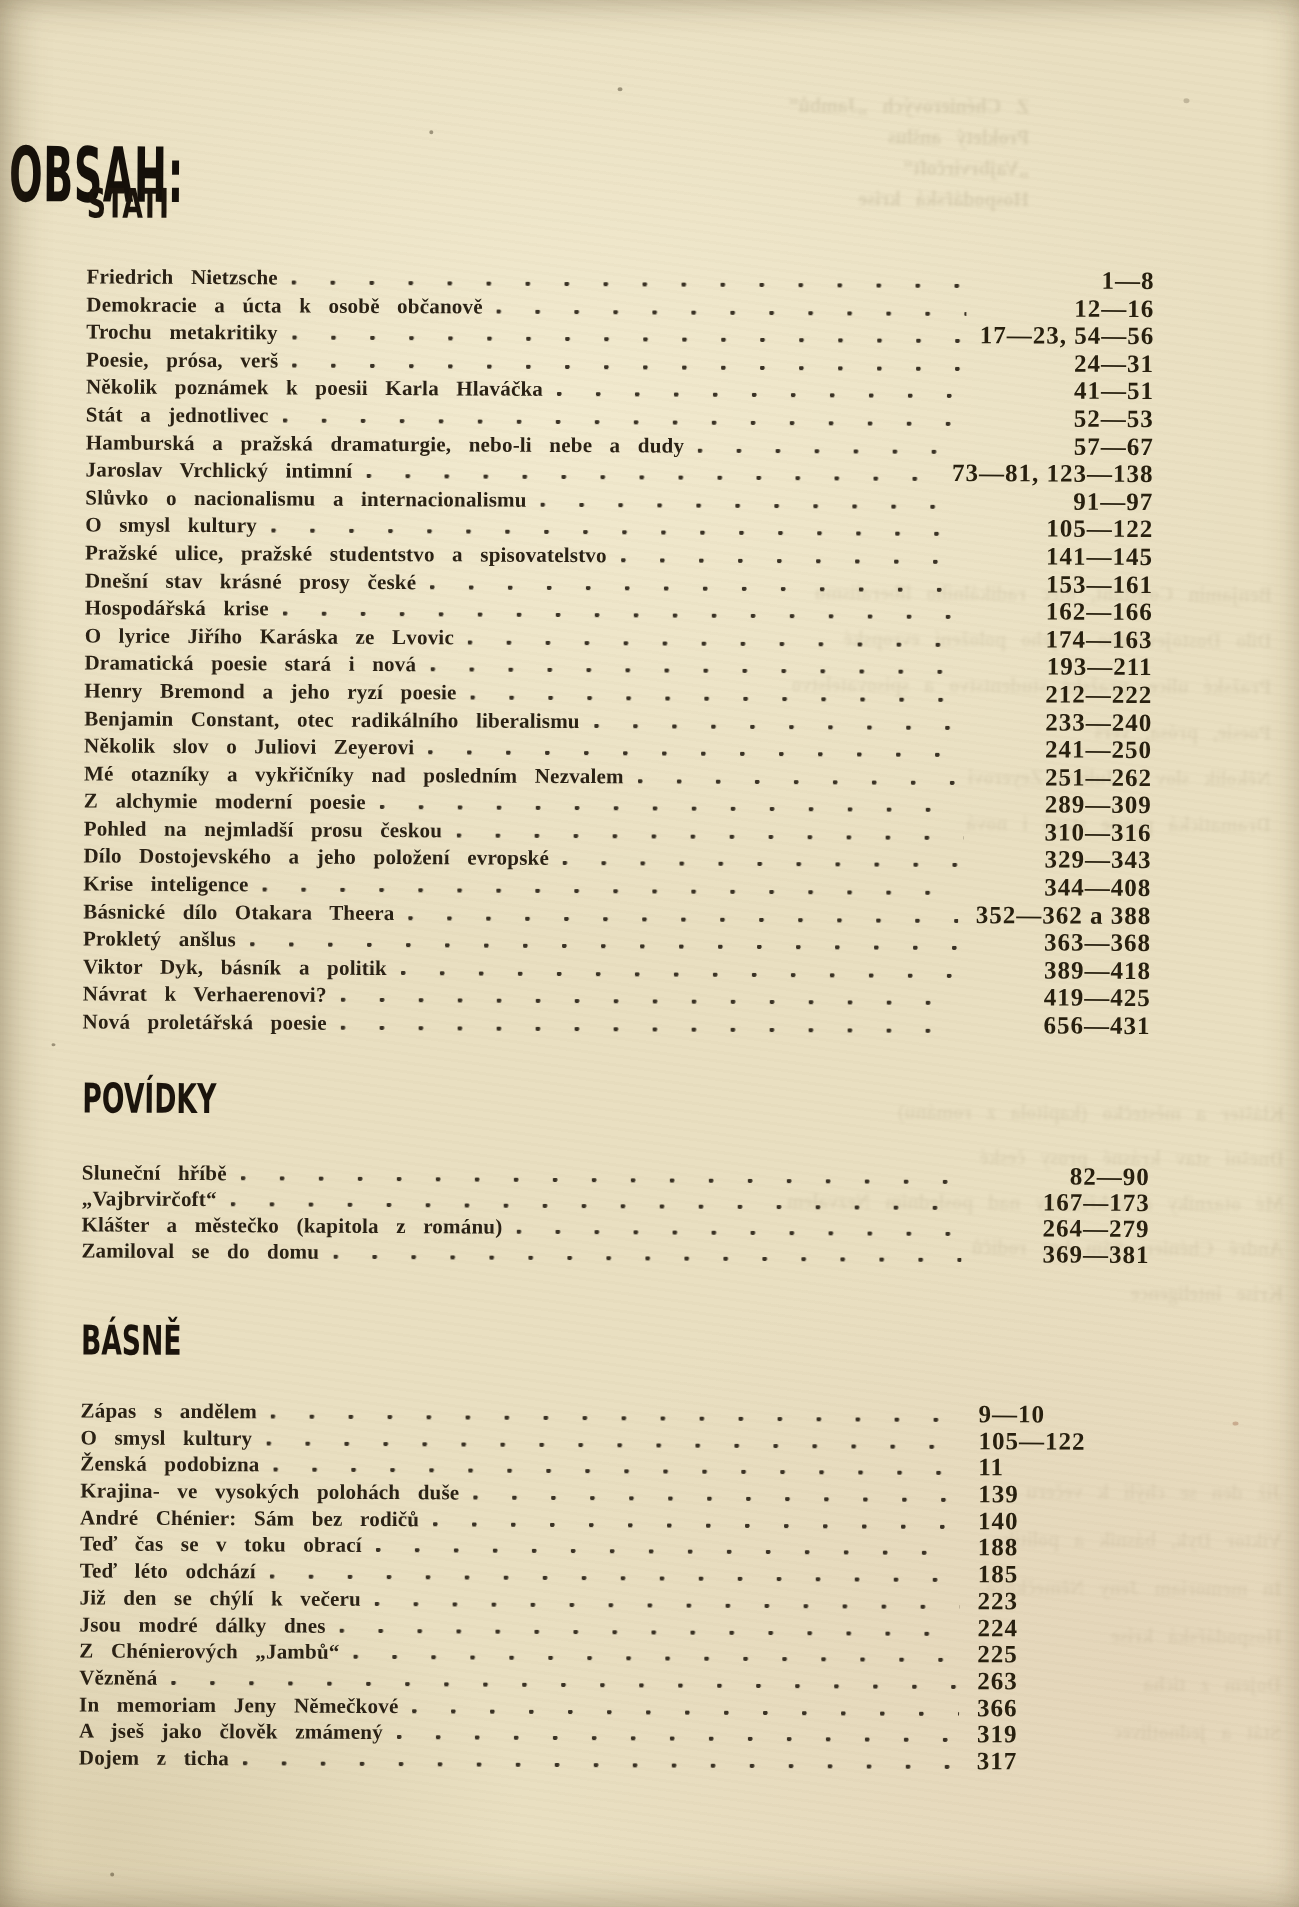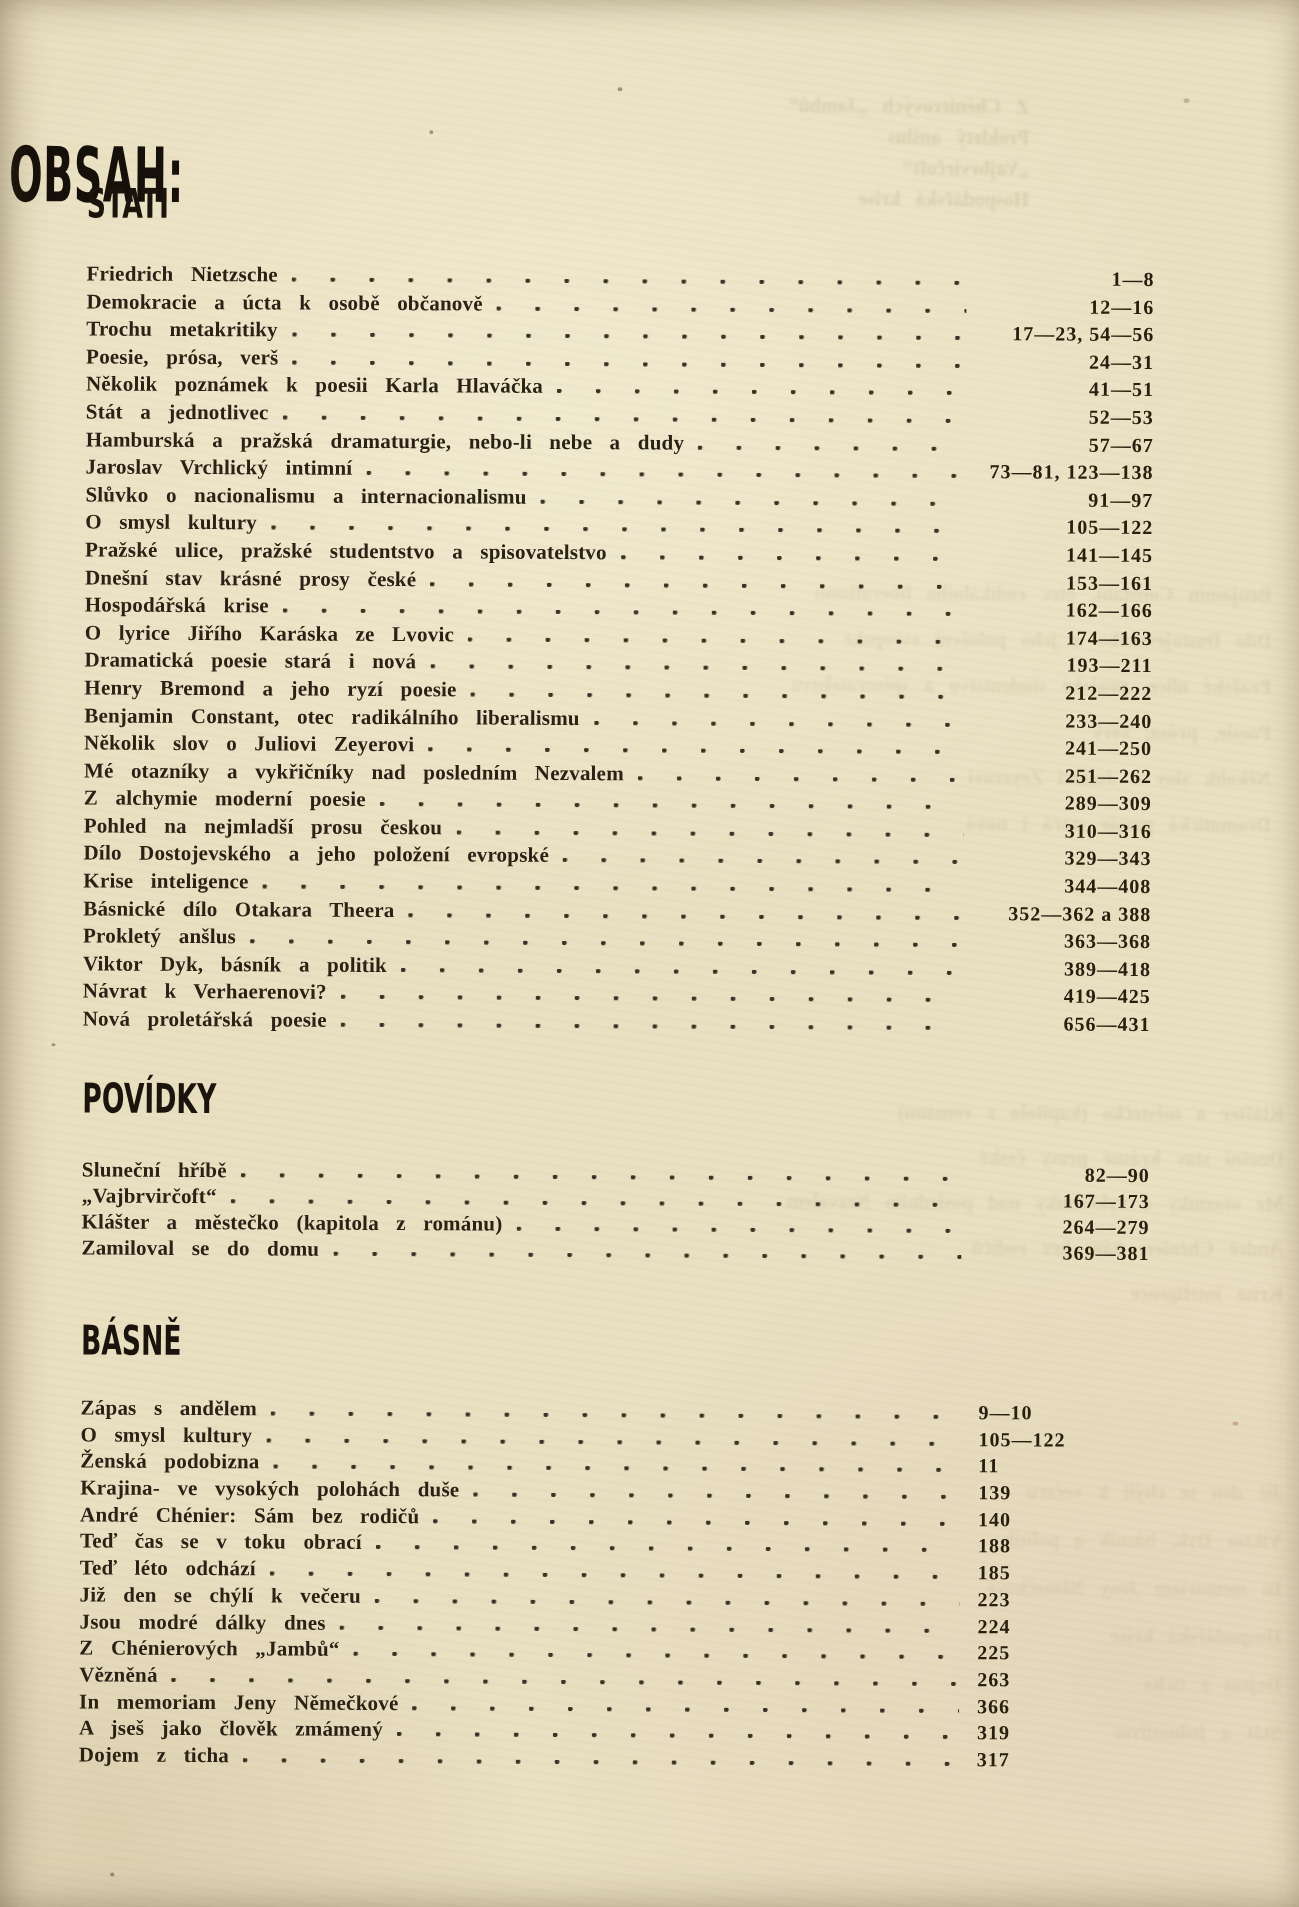--- a/index.html
+++ b/index.html
@@ -54,21 +54,21 @@
   .row .title{
     font-weight:bold;font-size:21px;letter-spacing:.2px;
     word-spacing:12px;white-space:nowrap;color:#2b2215;
   }
   .leader{
     flex:1 1 auto;min-width:0;height:4px;margin:0 18px 0 14px;
     background:radial-gradient(circle at 2.2px 1.8px, rgba(43,35,23,.92) 1.9px, rgba(43,35,23,0) 2.9px);
     background-size:39px 4px;background-repeat:repeat-x;
   }
   .pages{
-    font-weight:bold;font-size:20px;letter-spacing:1px;
+    font-weight:bold;font-size:25px;letter-spacing:1px;
     white-space:nowrap;min-width:170px;text-align:right;color:#28200f;
   }
   .center-pages .pages{text-align:left;}
 
   .ghost{
     position:absolute;pointer-events:none;
     transform:scaleX(-1);filter:blur(1.4px);
     color:#6e5f3d;font-weight:bold;font-size:20px;word-spacing:10px;
   }
   .ghost span{display:block;white-space:nowrap;}

